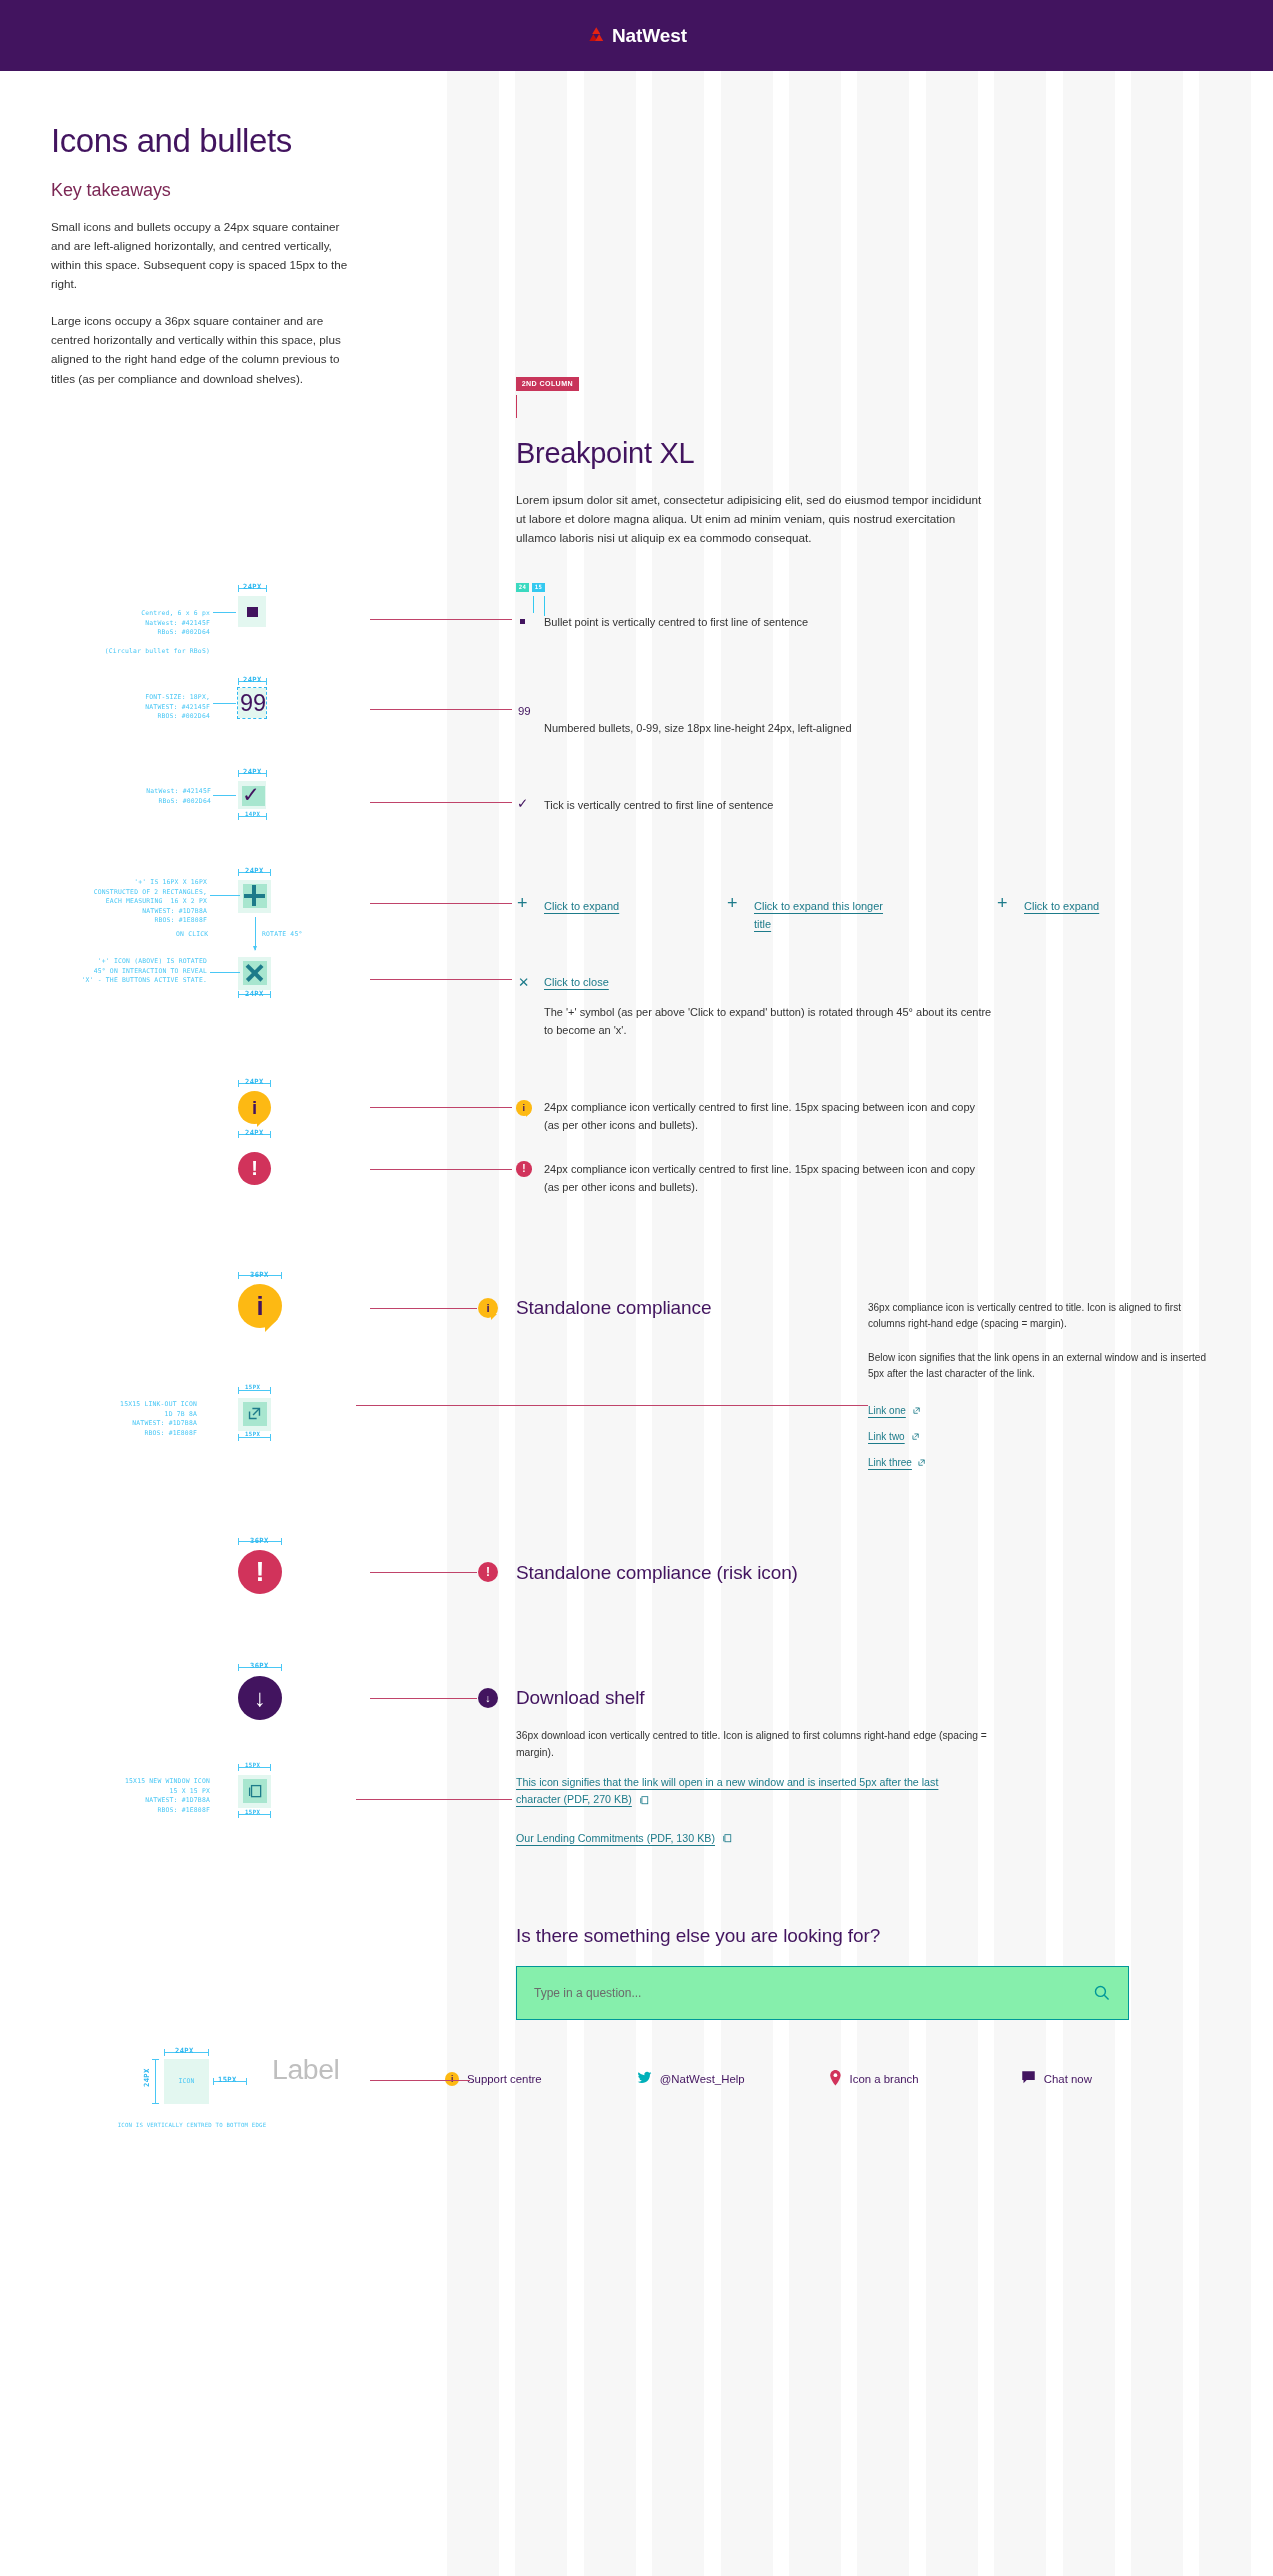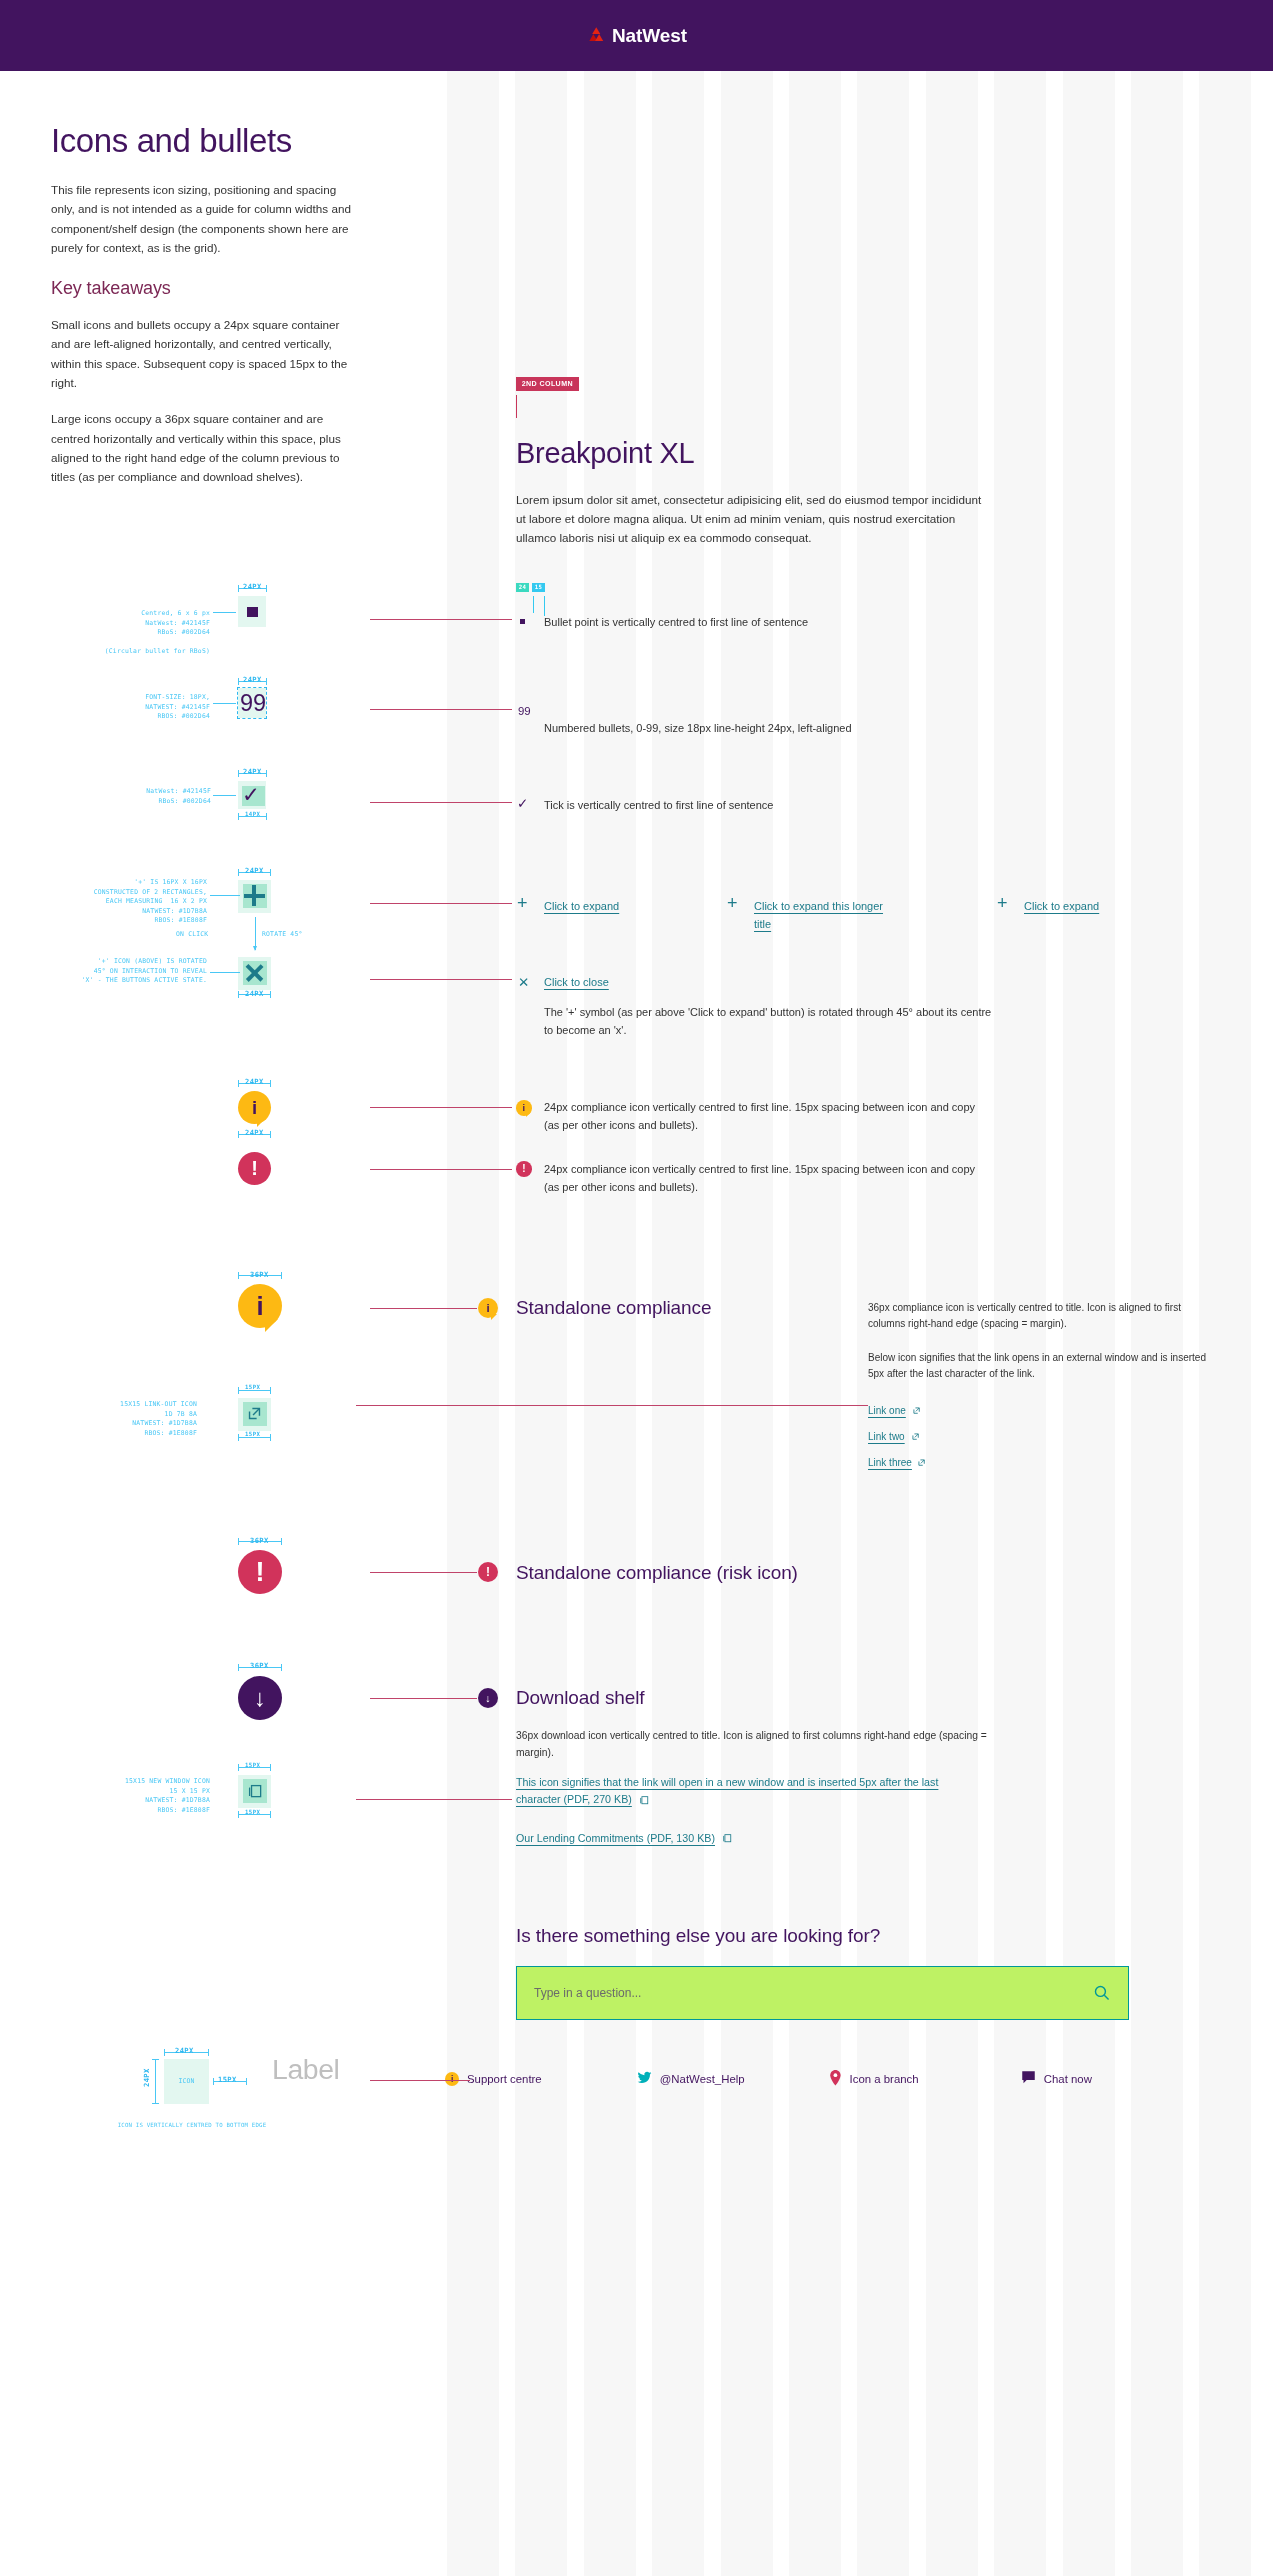--- a/index.html
+++ b/index.html
@@ -170,21 +170,21 @@
     position:absolute; color:#333333; font-size:10px; line-height:1.62;
   }
 
   .q-title {
     position:absolute; left:516px; top:1925px;
     color:#42145F; font-size:19px; font-weight:normal; letter-spacing:-0.1px;
   }
   .search-box {
     position:absolute; left:516px; top:1966px;
     width:613px; height:54px;
-    border:1.4px solid #009799; background:#bef264;
+    border:1.4px solid #009799; background:#86efac;
     display:flex; align-items:center;
   }
   .search-box input {
     flex:1; border:none; outline:none; background:transparent;
     font-family:"Liberation Sans", sans-serif;
     font-size:12px; color:#333; padding:0 17px;
   }
   .search-box input::placeholder { color:#6b6b6b; }
   .search-ico { padding-right:18.5px; color:#009799; }
 
@@ -238,21 +238,20 @@
   <div class="col shade"></div>
     <div class="gut"></div>
   <div class="col shade"></div>
     <div class="gut"></div>
   <div class="col shade"></div>
     <div class="gut"></div>
 </div>
 
 <div class="intro">
   <h1>Icons and bullets</h1>
-  <p>This file represents icon sizing, positioning and spacing only, and is not intended as a guide for column widths and component/shelf design (the components shown here are purely for context, as is the grid).</p>
   <h2>Key takeaways</h2>
   <p>Small icons and bullets occupy a 24px square container and are left-aligned horizontally, and centred vertically, within this space. Subsequent copy is spaced 15px to the right.</p>
   <p>Large icons occupy a 36px square container and are centred horizontally and vertically within this space, plus aligned to the right hand edge of the column previous to titles (as per compliance and download shelves).</p>
 </div>
 
 <div class="col-tag">2ND COLUMN</div>
 <div class="col-tag-stem"></div>
 <div class="bp-title">Breakpoint XL</div>
 <div class="bp-body">Lorem ipsum dolor sit amet, consectetur adipisicing elit, sed do eiusmod tempor incididunt ut labore et dolore magna aliqua. Ut enim ad minim veniam, quis nostrud exercitation ullamco laboris nisi ut aliquip ex ea commodo consequat.</div>
 

